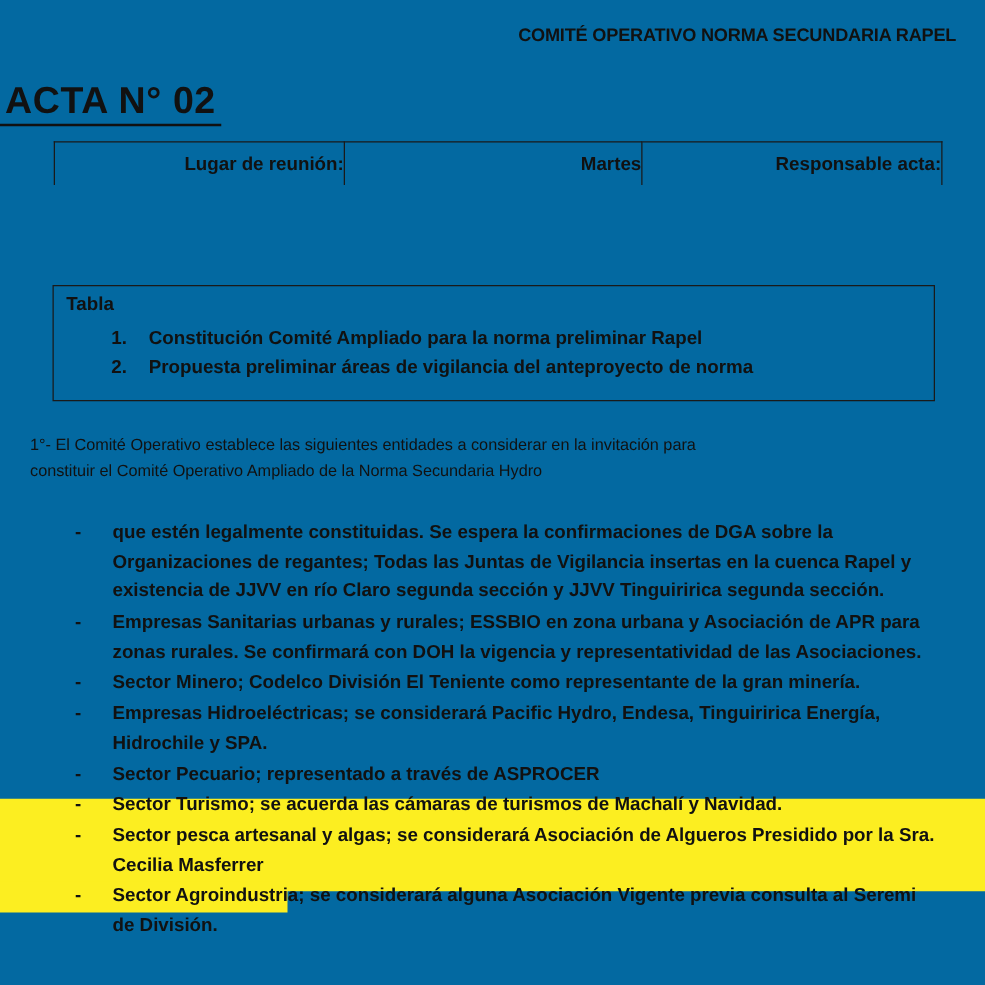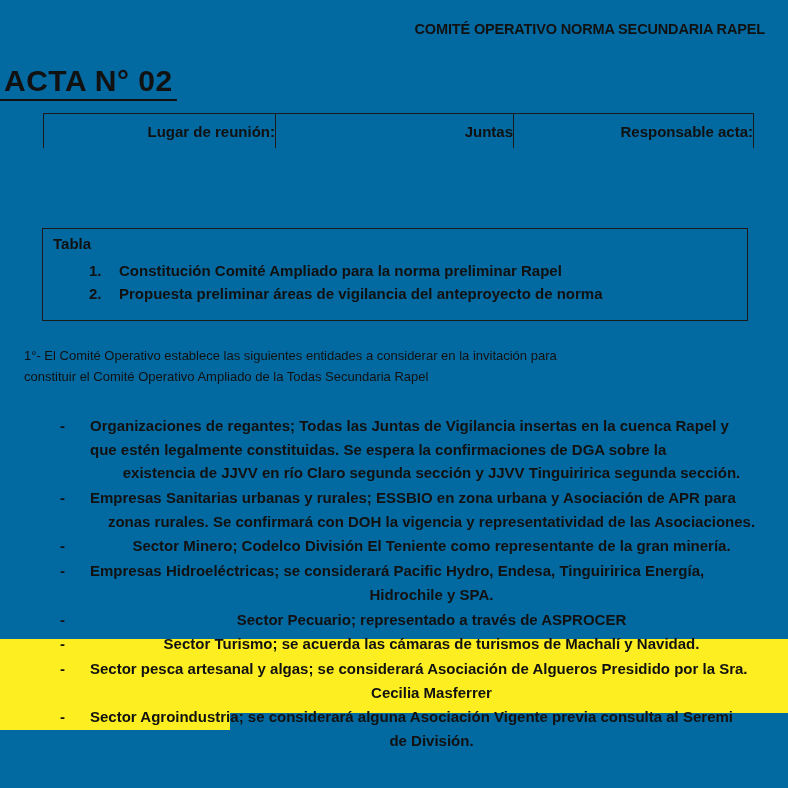--- a/index.html
+++ b/index.html
@@ -146,21 +146,21 @@
   .bullet .dash {
     flex: 0 0 32px;
     width: 32px;
     padding-left: 2px;
     box-sizing: border-box;
   }
   .bullet .btext {
     flex: 1 1 auto;
     text-align: justify;
   }
-  .bullet .btext .last { text-align: center; }
+  .bullet .btext .last { text-align: left; }
   .bullet.nojustify .btext { text-align: left; }
 
   
   .highlight-band {
     position: absolute;
     left: 0;
     width: 788px;
     background: #fcee21;
     z-index: 0;
   }
@@ -187,21 +187,21 @@
 
   <table class="info-table">
     <colgroup>
       <col class="col-a">
         <col class="col-b">
         <col class="col-c">
     </colgroup>
     <tbody>
       <tr class="row-head">
         <td>Lugar de reunión:</td>
-        <td>Juntas</td>
+        <td>Martes</td>
         <td>Responsable acta:</td>
       </tr>
     </tbody>
   </table>
 
   <div class="tabla-box">
     <div class="tabla-label">Tabla</div>
     <ol class="tabla-list">
       <li>
         <span class="num">1.</span>
@@ -209,30 +209,30 @@
       </li>
       <li>
         <span class="num">2.</span>
         <span>Propuesta preliminar áreas de vigilancia del anteproyecto de norma</span>
       </li>
     </ol>
   </div>
 
   <div class="intro">
     <div>1°- El Comité Operativo establece las siguientes entidades a considerar en la invitación para</div>
-    <div class="l2">constituir el Comité Operativo Ampliado de la Todas Secundaria Rapel</div>
+    <div class="l2">constituir el Comité Operativo Ampliado de la Norma Secundaria Hydro</div>
   </div>
 
   <div class="bullets">
 
     <div class="bullet">
       <span class="dash">-</span>
       <span class="btext">
+        <span style="display:block">que estén   legalmente constituidas. Se espera la confirmaciones de DGA sobre la</span>
         <span style="display:block">Organizaciones de regantes; Todas las Juntas de Vigilancia insertas en la cuenca Rapel y</span>
-        <span style="display:block">que estén   legalmente constituidas. Se espera la confirmaciones de DGA sobre la</span>
         <span style="display:block" class="last">existencia de JJVV en río Claro segunda sección y JJVV Tinguiririca segunda sección.</span>
       </span>
     </div>
 
     <div class="bullet">
       <span class="dash">-</span>
       <span class="btext">
         <span style="display:block">Empresas Sanitarias urbanas y rurales; ESSBIO en zona urbana y Asociación de APR para</span>
         <span style="display:block" class="last">zonas rurales. Se confirmará con DOH la vigencia y representatividad de las Asociaciones.</span>
       </span>

